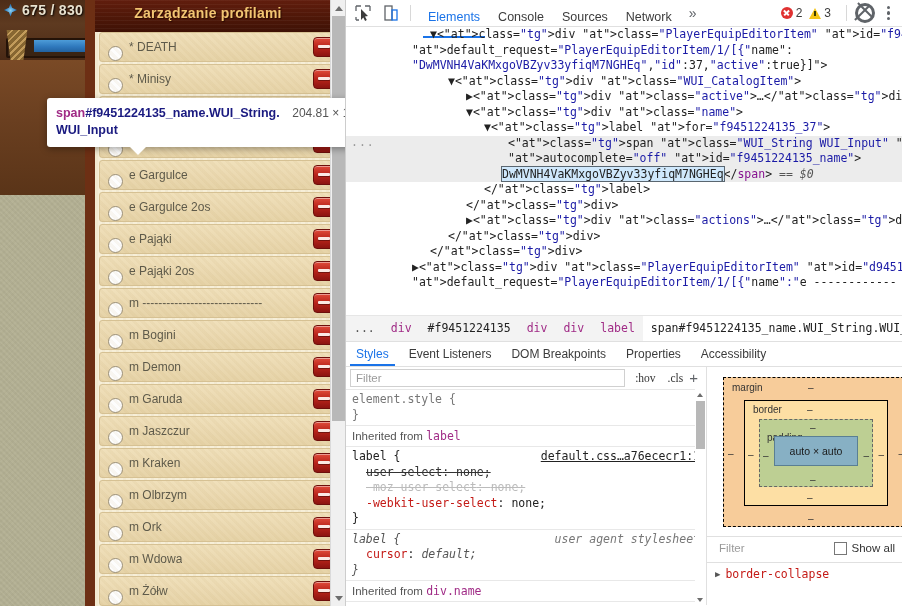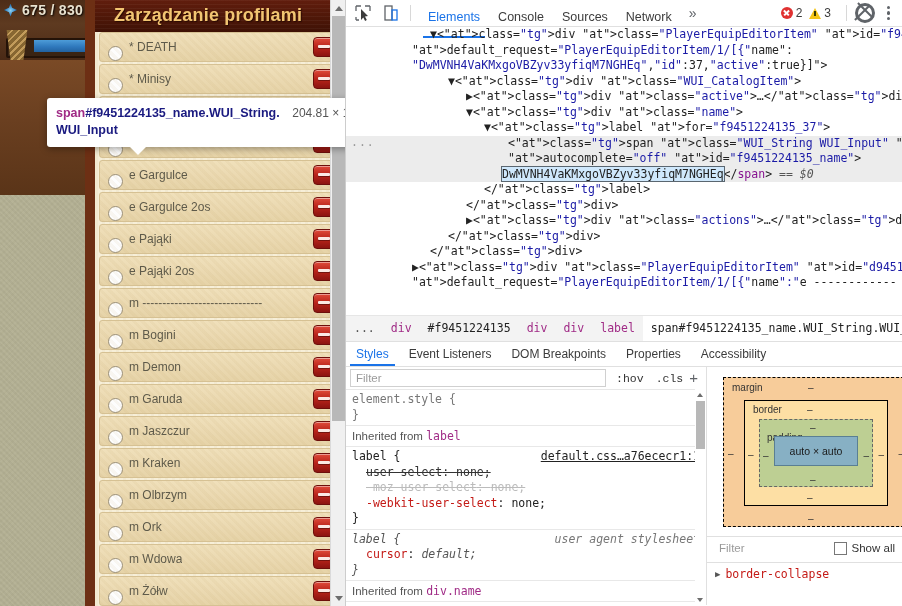--- a/index.html
+++ b/index.html
@@ -51,21 +51,21 @@
   
   .panel{position:absolute;left:85px;top:0;width:260px;height:606px;z-index:8;}
   .panel-frame{position:absolute;inset:0;background:#f5ecd2;
     border-left:10px solid #6d2f14;border-right:0;}
   .panel-header{position:absolute;left:10px;top:0;right:0;height:32px;
     background:linear-gradient(180deg,#611d0d 0%,#4e1708 55%,#3e1105 100%);
     border-bottom:2px solid #8a4a22;}
   .panel-header:after{content:"";position:absolute;inset:0;
     background:repeating-linear-gradient(180deg,rgba(255,255,255,.045) 0 1px,transparent 1px 4px);}
   .panel-title{position:absolute;left:10px;right:24px;top:5px;text-align:center;
-    color:#f2c572;font-size:18px;font-weight:bold;letter-spacing:.2px;
+    color:#f2c572;font-size:14px;font-weight:bold;letter-spacing:.2px;
     text-shadow:1px 1px 1px #2a0a02;z-index:2;}
 
   .panel-body{position:absolute;left:10px;top:32px;right:0;bottom:0;
     background:#f7efd8;overflow:hidden;}
   .panel-body:before{content:"";position:absolute;inset:0;
     background:repeating-linear-gradient(90deg,rgba(150,120,60,.05) 0 3px,transparent 3px 7px);}
 
   .prow{position:relative;height:28px;margin:0 4px 2px 4px;
     background:linear-gradient(180deg,#f0e0bb 0%,#e6d3a8 100%);
     border:1px solid #d6c193;border-radius:3px;display:flex;align-items:center;}
@@ -158,21 +158,21 @@
   .ptabs{height:24px;border-bottom:1px solid #e0e0e0;display:flex;align-items:center;background:#fff;}
   .ptab{font-size:12px;color:#3c3c3c;padding:0 10px;height:24px;line-height:24px;position:relative;}
   .ptab.active{color:#1a73e8;}
   .ptab.active:after{content:"";position:absolute;left:4px;right:4px;bottom:0;height:2px;background:#1a73e8;}
 
   .lower{position:relative;height:238px;display:flex;}
   .styles{width:360px;position:relative;border-right:1px solid #e0e0e0;overflow:hidden;}
   .srow{display:flex;align-items:center;height:22px;border-bottom:1px solid #e8e8e8;background:#fff;}
   .sfilter{flex:1;margin:3px 4px;height:16px;border:1px solid #d0d0d0;background:#fff;
     font-size:11.5px;color:#9a9a9a;padding:0 5px;line-height:16px;}
-  .shov{font-size:11.5px;color:#333;margin:0 6px;font-family:Liberation Mono, monospace;}
+  .shov{font-size:11.5px;color:#333;margin:0 6px;font-family:Liberation Serif, serif;}
   .splus{font-size:15px;color:#5f6368;margin-right:8px;line-height:14px;}
   .cssblk{font-family:"DejaVu Sans Mono",monospace;font-size:11.5px;line-height:15.5px;
     padding:2px 6px;border-bottom:1px solid #e8e8e8;color:#222;position:relative;}
   .cssblk.gray{color:#777;}
   .inh{font-size:11.5px;color:#555;padding:3px 6px;border-bottom:1px solid #e8e8e8;background:#fff;
     font-family:"Liberation Sans",sans-serif;}
   .inh b{color:#a02b86;font-weight:normal;font-family:"DejaVu Sans Mono",monospace;}
   .src{position:absolute;right:6px;top:2px;font-family:"DejaVu Sans Mono",monospace;font-size:11.5px;
     color:#222;text-decoration:underline;}
   .prop{padding-left:14px;}

